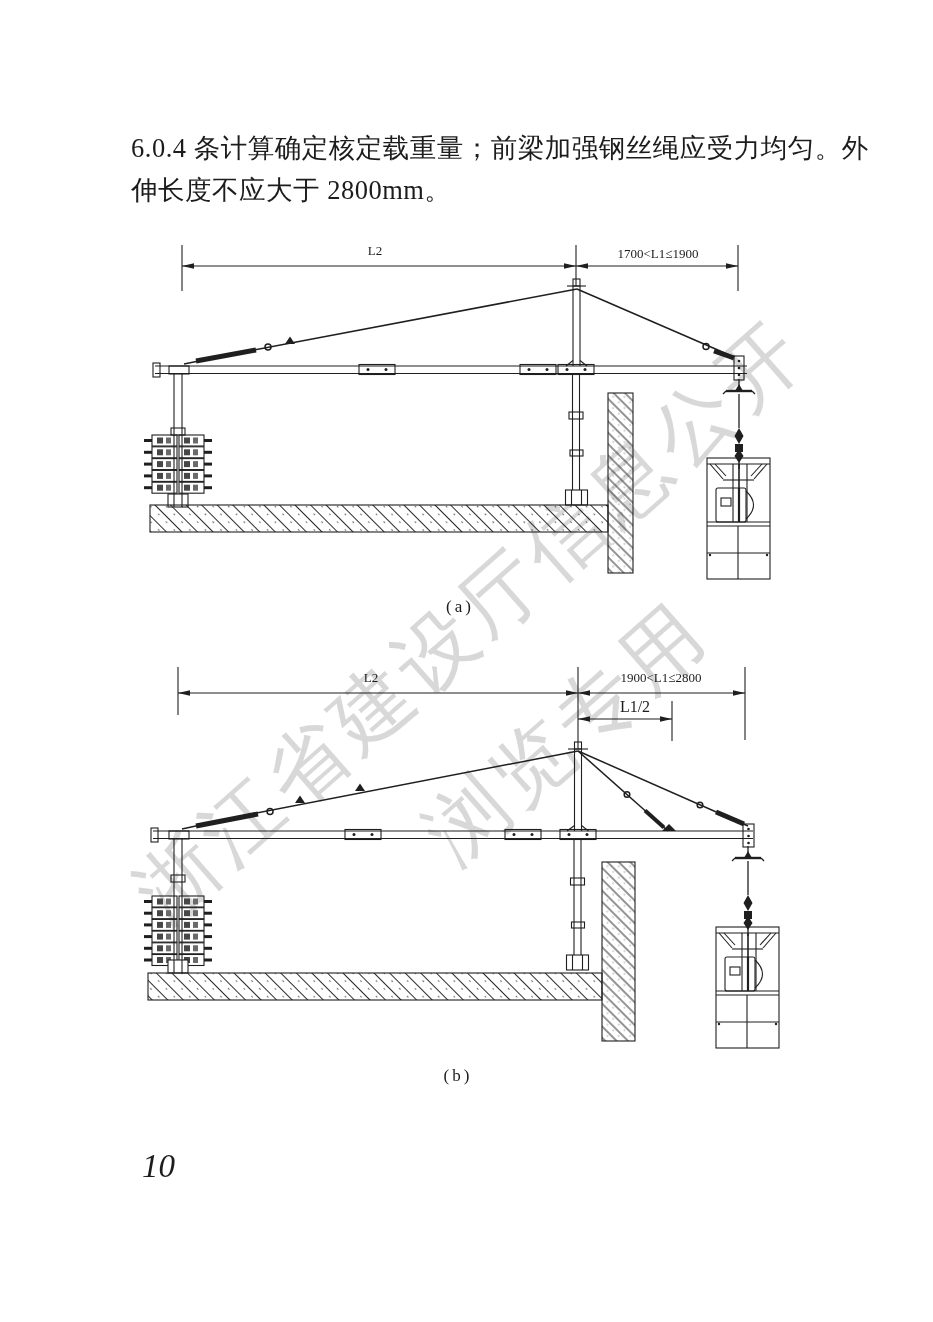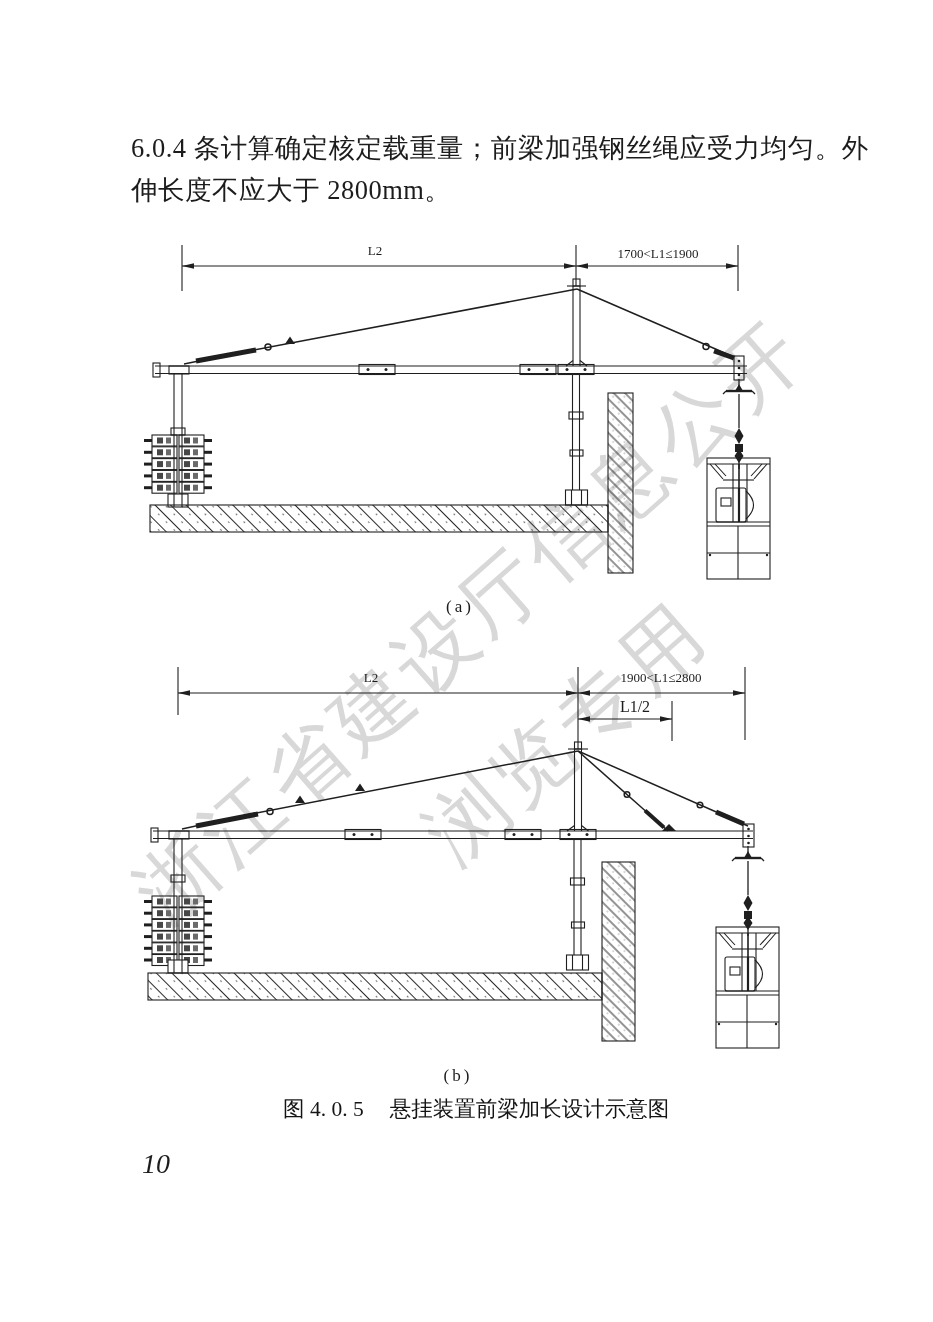--- a/index.html
+++ b/index.html
@@ -14,21 +14,21 @@
   #wm1{left:130px;top:829px;transform:rotate(-41.4deg);transform-origin:40px 41px;}
   #wm2{left:420px;top:770px;transform:rotate(-41.4deg);transform-origin:40px 41px;}
   .para{position:absolute;left:131px;width:675px;font-size:26.5px;letter-spacing:.5px;white-space:nowrap;}
   #para1{top:130px;}
   #para2{top:172px;}
   .dimlab{position:absolute;text-align:center;font-size:13px;white-space:nowrap;}
   .dimlab.big{font-size:13px;}
   .sublab{position:absolute;text-align:center;font-size:17px;letter-spacing:3px;}
   #caption{position:absolute;left:283px;top:1094px;font-size:21.5px;white-space:nowrap;color:#141414;}
   #caption .gap{display:inline-block;width:26px;}
-  #pagenum{position:absolute;left:142px;top:1148px;font-size:28px;font-style:italic;}
+  #pagenum{position:absolute;left:142px;top:1148px;font-size:33px;font-style:italic;}
   svg{display:block;}
 </style>
 </head>
 <body>
 
 <div class="layer" id="wm-layer">
   <div class="wm" id="wm1">浙江省建设厅信息公开</div>
   <div class="wm" id="wm2">浏览专用</div>
 </div>
 
@@ -275,18 +275,15 @@
 
   <div class="dimlab big" style="left:340px;top:243px;width:70px;">L2</div>
   <div class="dimlab" style="left:578px;top:246px;width:160px;">1700&lt;L1≤1900</div>
   <div class="sublab" style="left:420px;top:597px;width:80px;">(a)</div>
 
   <div class="dimlab big" style="left:336px;top:670px;width:70px;">L2</div>
   <div class="dimlab" style="left:576px;top:670px;width:170px;text-align:center;">1900&lt;L1≤2800</div>
   <div class="dimlab" style="left:600px;top:698px;width:70px;font-size:16px;">L1/2</div>
   <div class="sublab" style="left:418px;top:1066px;width:80px;">(b)</div>
 
-  <div id="caption">
-    <span>图 4. 0. 5</span><span class="gap"></span><span>悬挂装置前梁加长设计示意图</span>
-  </div>
 
   <div id="pagenum">10</div>
 </div>
 
 </body></html>

